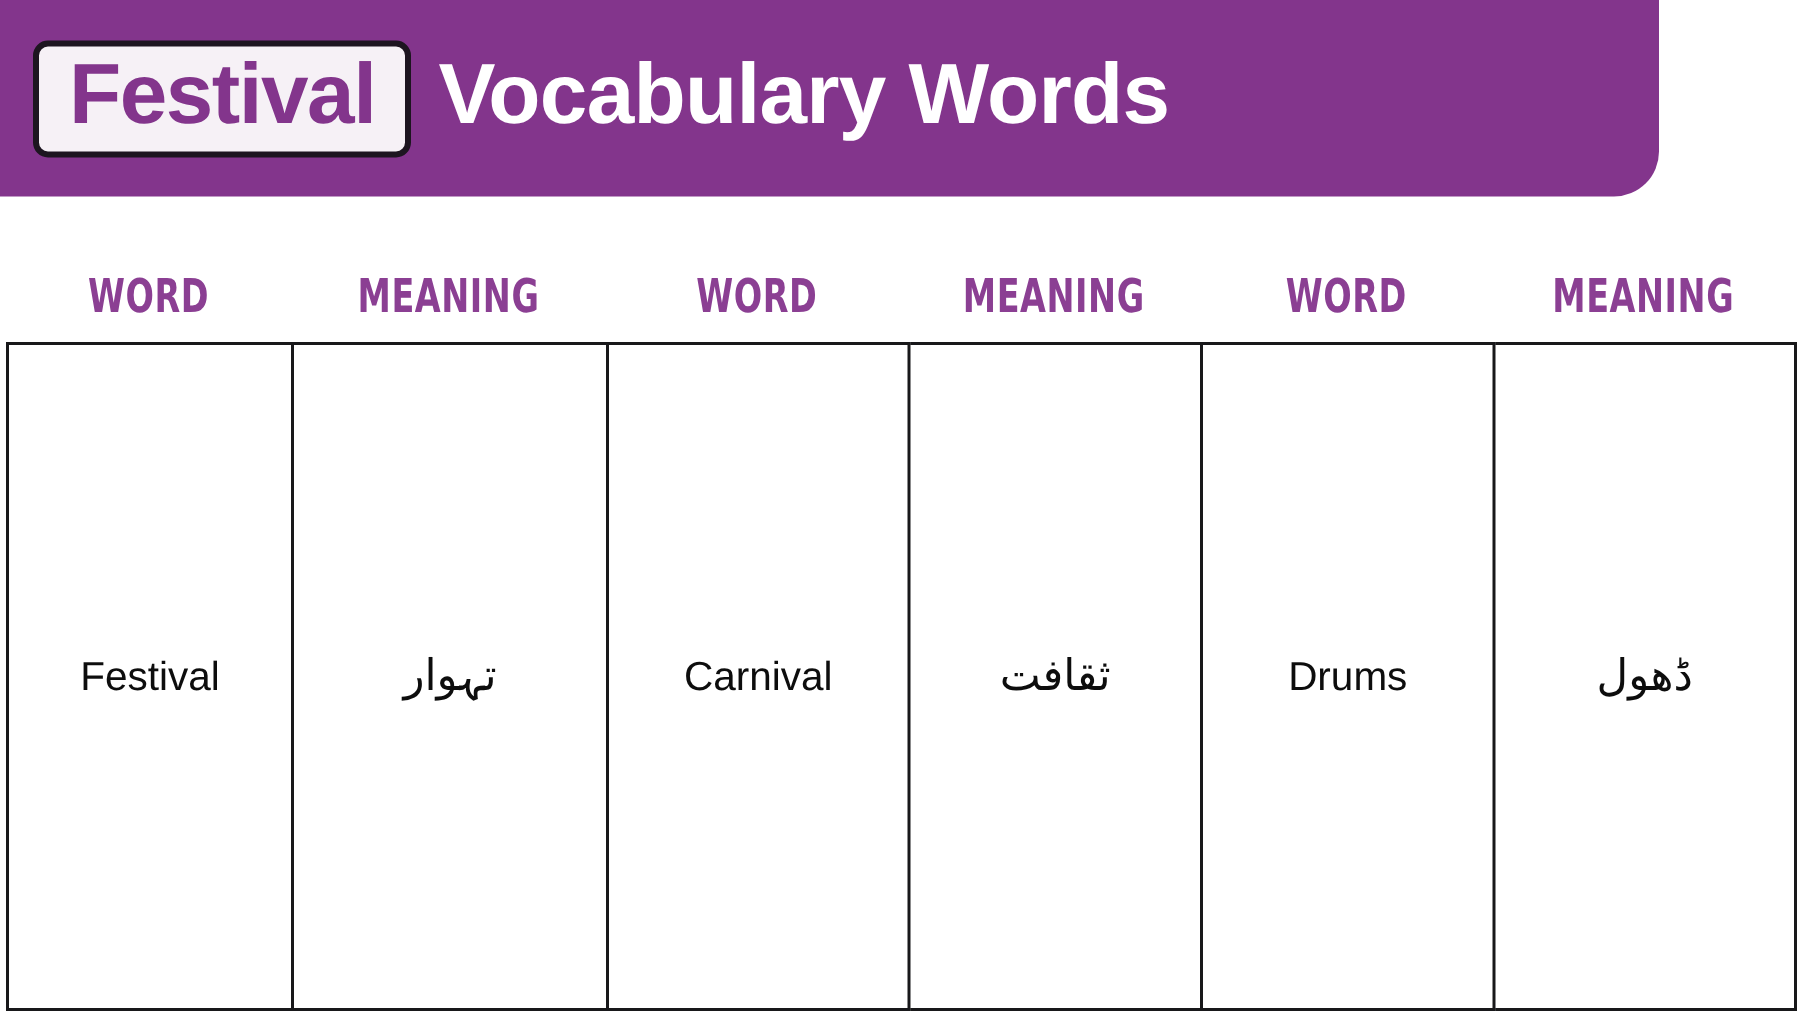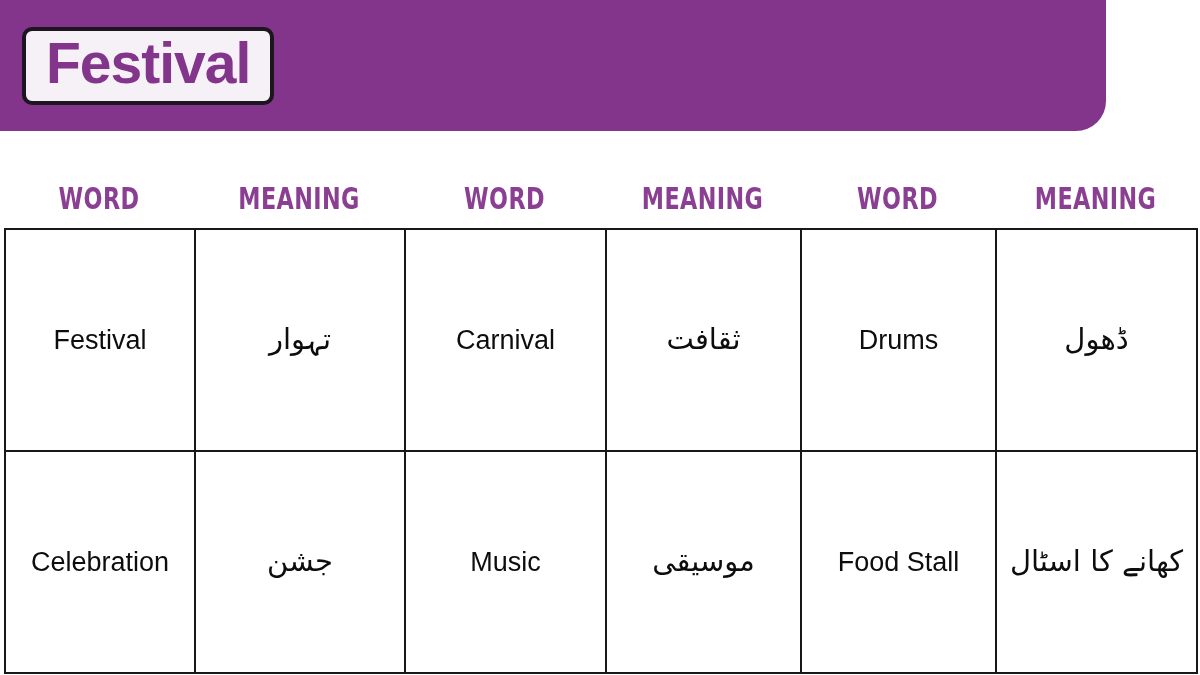--- a/index.html
+++ b/index.html
@@ -105,20 +105,21 @@
     color: #0d0d0d;
     direction: rtl;
     line-height: 1.35;
   }
 </style>
 </head>
 <body>
 
 <div class="banner">
   <div class="badge">Festival</div>
+  <div class="banner-rest">Vocabulary Words</div>
 </div>
 
 <div class="colheads">
   <div class="colhead" style="width:190px">WORD</div>
   <div class="colhead" style="width:210px">MEANING</div>
   <div class="colhead" style="width:201px">WORD</div>
   <div class="colhead" style="width:195px">MEANING</div>
   <div class="colhead" style="width:195px">WORD</div>
   <div class="colhead" style="width:201px">MEANING</div>
 </div>
@@ -134,22 +135,14 @@
   </colgroup>
   <tbody>
     <tr>
       <td class="cell-en">Festival</td>
       <td class="cell-ur">تہوار</td>
       <td class="cell-en">Carnival</td>
       <td class="cell-ur">ثقافت</td>
       <td class="cell-en">Drums</td>
       <td class="cell-ur">ڈھول</td>
     </tr>
-    <tr>
-      <td class="cell-en">Celebration</td>
-      <td class="cell-ur">جشن</td>
-      <td class="cell-en">Music</td>
-      <td class="cell-ur">موسیقی</td>
-      <td class="cell-en">Food Stall</td>
-      <td class="cell-ur">کھانے کا اسٹال</td>
-    </tr>
   </tbody>
 </table>
 
 </body></html>

